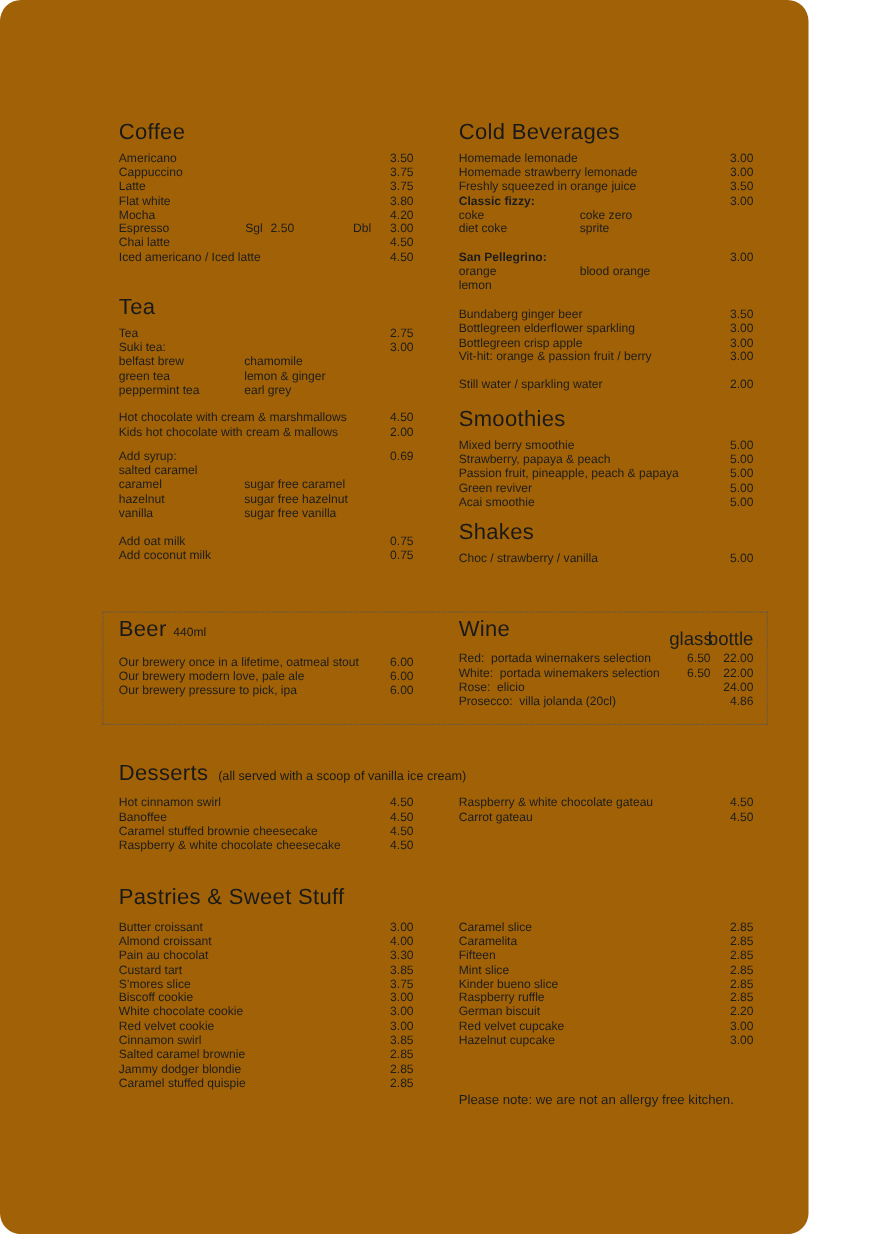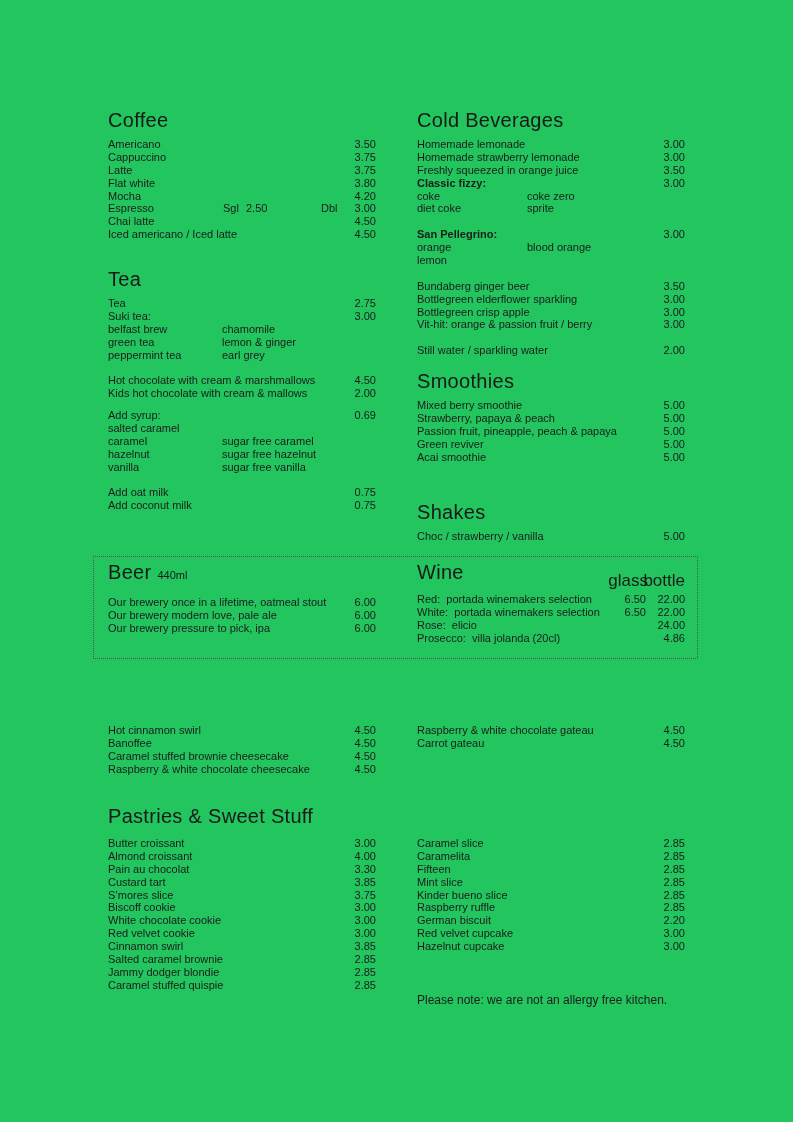--- a/index.html
+++ b/index.html
@@ -4,23 +4,24 @@
 <style>
   * { margin:0; padding:0; box-sizing:border-box; }
   html,body { background:#ffffff; }
   body {
     font-family:"Liberation Sans", sans-serif;
     color:#1c1c1c;
     -webkit-font-smoothing:antialiased;
   }
   .page {
     position:relative;
-    width:793px; height:1122px;
-    background:#22c55e;
+    width:735px; height:1122px;
+    background:#a16207;
     overflow:hidden;
+    border-radius:19px;
   }
   .sec { position:absolute; }
   .sec h2 {
     font-size:20px; line-height:24px;
     font-weight:400; letter-spacing:.3px;
     color:#191919;
     margin:0 0 6px 0;
     white-space:pre;
   }
   .sec.big-gap h2 { margin-bottom:9px; }
@@ -249,21 +250,21 @@
           <span class="name">Green reviver</span>
           <span class="price">5.00</span>
         </div>
         <div class="row">
           <span class="name">Acai smoothie</span>
           <span class="price">5.00</span>
         </div>
       </div>
   </section>
 
-  <section class="sec sec-right" style="left:417px; top:472px; width:268px;margin-top:28px;">
+  <section class="sec sec-right" style="left:417px; top:472px; width:268px;">
     <h2><span>Shakes</span></h2>
     <div class="rows">
         <div class="row">
           <span class="name">Choc / strawberry / vanilla</span>
           <span class="price">5.00</span>
         </div>
       </div>
   </section>
 
   <div class="box" style="left:93px; top:556px; width:605px; height:103px;"></div>
@@ -308,20 +309,21 @@
           <span class="price">24.00</span>
         </div>
         <div class="row">
           <span class="name">Prosecco:  villa jolanda (20cl)</span>
           <span class="price">4.86</span>
         </div>
       </div>
   </section>
 
   <section class="sec big-gap" style="left:108px; top:691px; width:577px;">
+    <h2><span>Desserts</span><span class="h-sub">(all served with a scoop of vanilla ice cream)</span></h2>
     <div class="rows abs-rows" style="left:0; top:33px; width:268px;">
         <div class="row">
           <span class="name">Hot cinnamon swirl</span>
           <span class="price">4.50</span>
         </div>
         <div class="row">
           <span class="name">Banoffee</span>
           <span class="price">4.50</span>
         </div>
         <div class="row">

